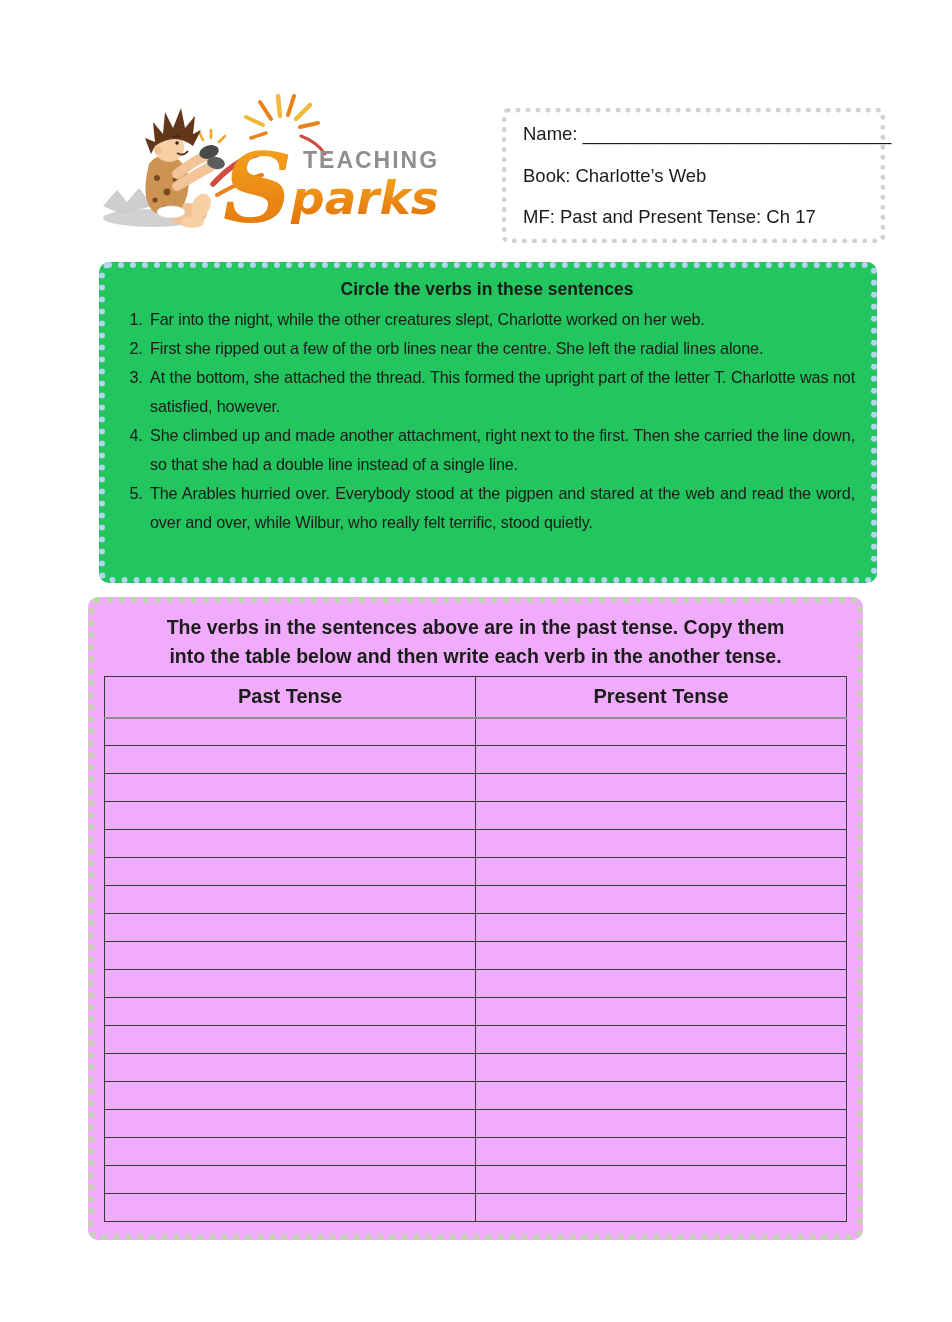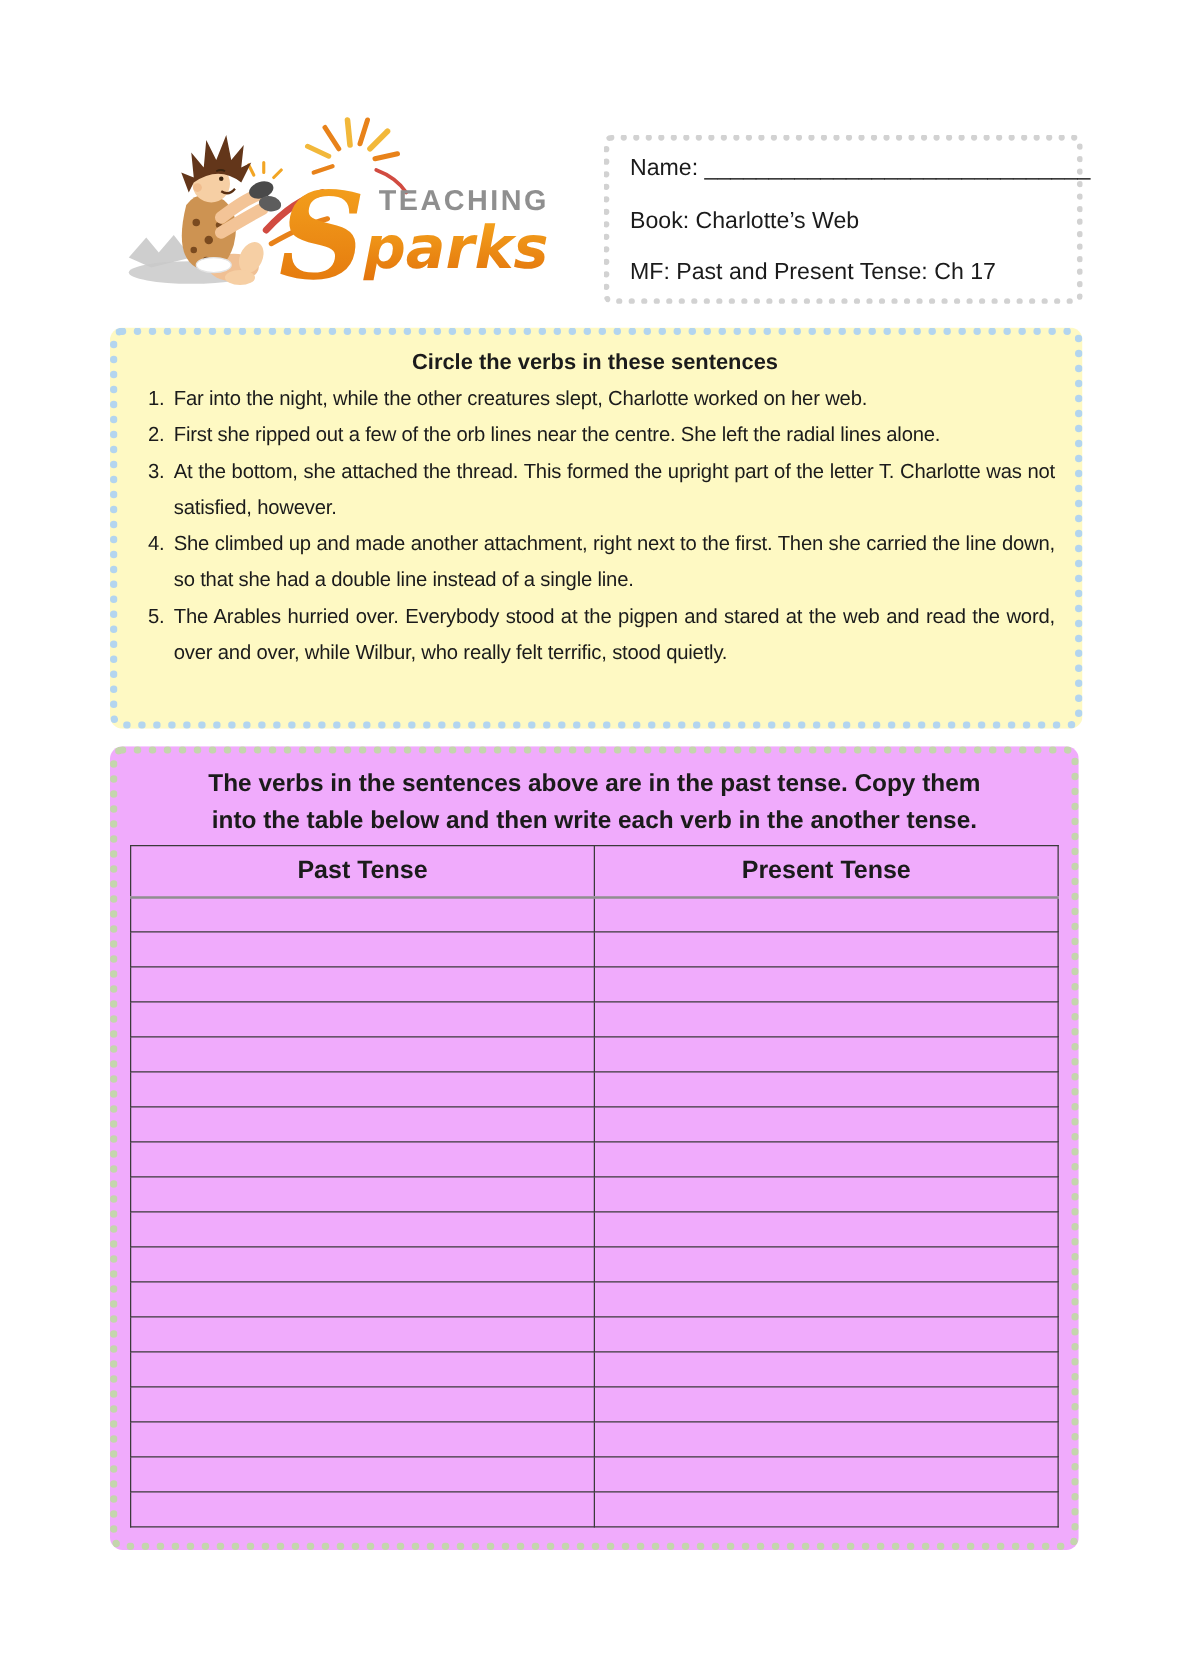--- a/index.html
+++ b/index.html
@@ -10,35 +10,35 @@
     background: #ffffff;
     font-family: "Liberation Sans", sans-serif;
     color: #1b1b1b;
     overflow: hidden;
   }
 
   
   .logo { position:absolute; left:95px; top:92px; width:385px; height:158px; }
 
   .name-box {
-    position:absolute; left:483px; top:108px; width:383px; height:135px;
+    position:absolute; left:502px; top:108px; width:383px; height:135px;
     border:5px dotted #d2d2d2; border-radius:6px;
     padding:10px 16px;
     display:flex; flex-direction:column; justify-content:space-between;
     font-size:18.5px;
   }
   .name-box p { margin:0; white-space:nowrap; }
   .name-line { letter-spacing:0; }
 
   
   .blue-box {
-    position:absolute; left:88px; top:262px; width:778px; height:321px;
+    position:absolute; left:99px; top:262px; width:778px; height:321px;
     border:6px dotted #b3d5ef; border-radius:10px;
     padding:8px 16px 6px 14px;
-    background:#fef9c3;
+    background:#22c55e;
   }
   .blue-box h2 {
     margin:0 0 3px 0; text-align:center;
     font-size:17.5px; font-weight:bold; line-height:26px;
   }
   .blue-box ol { margin:0; padding:0 0 0 28px; }
   .blue-box li {
     font-size:16.2px; line-height:29px;
     text-align:justify; padding-left:3px; letter-spacing:-0.15px;
   }

